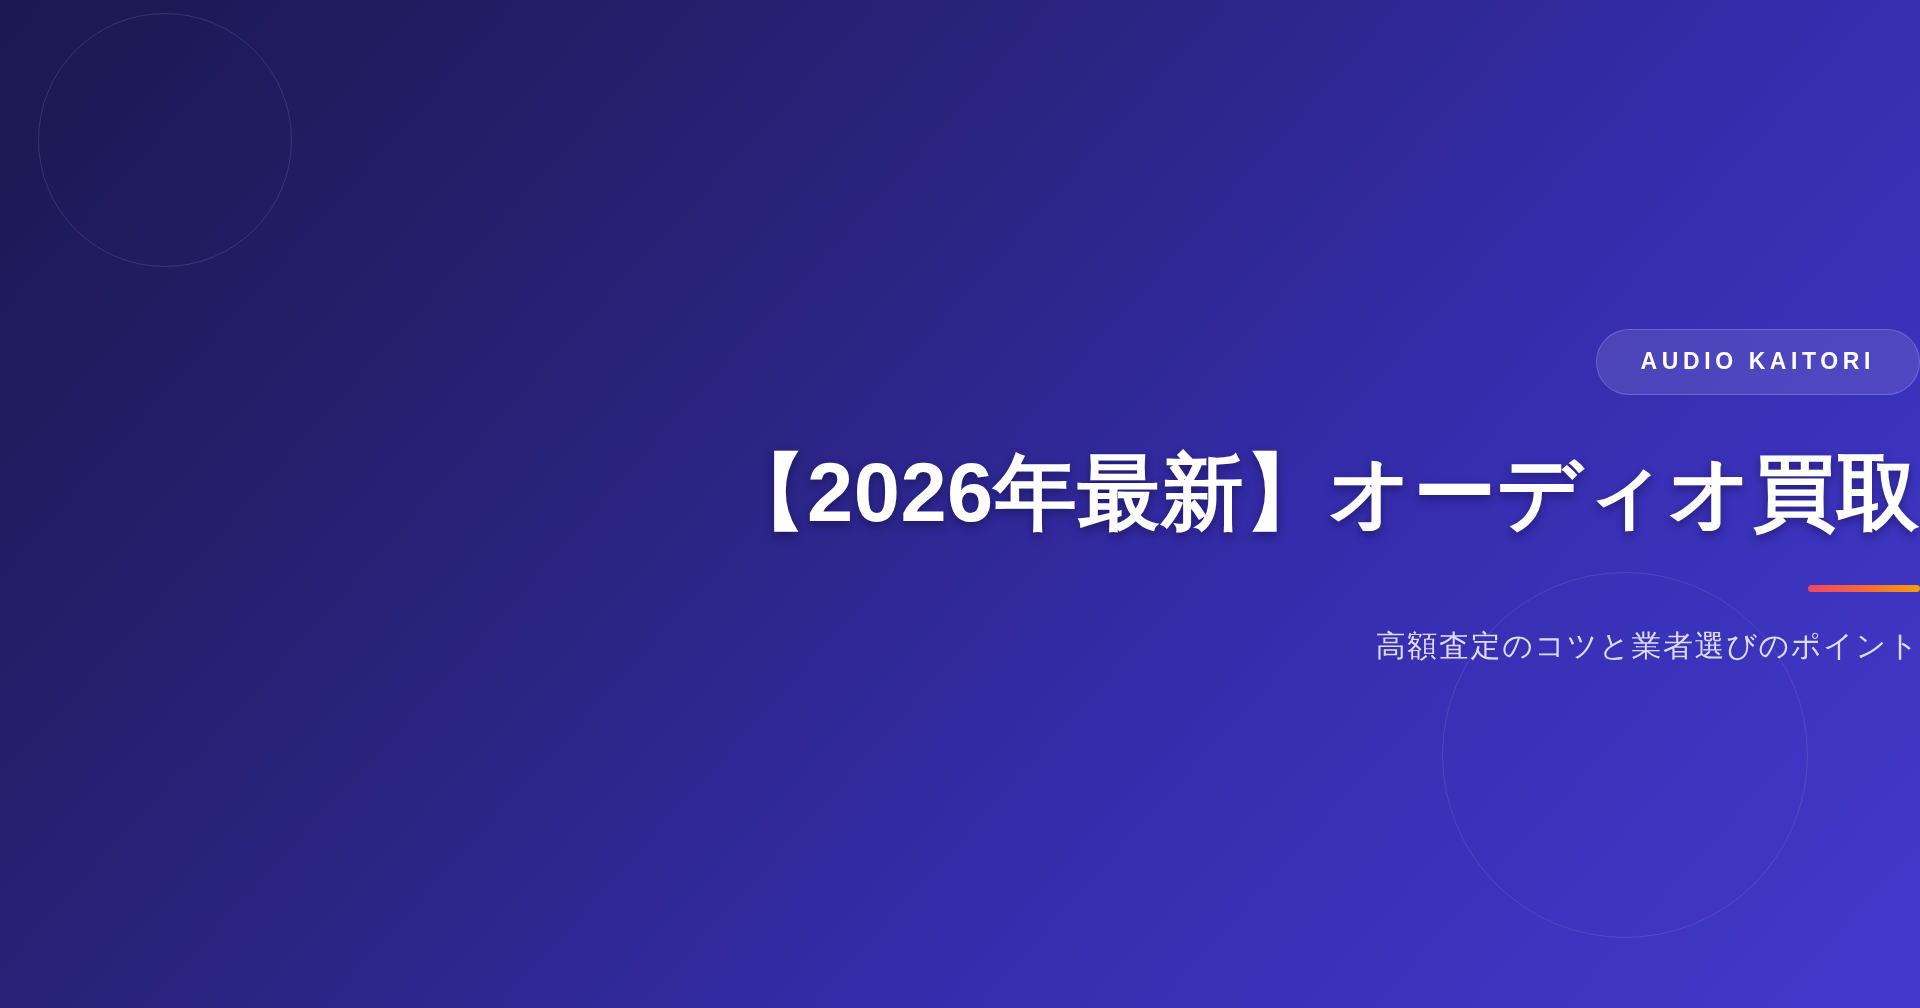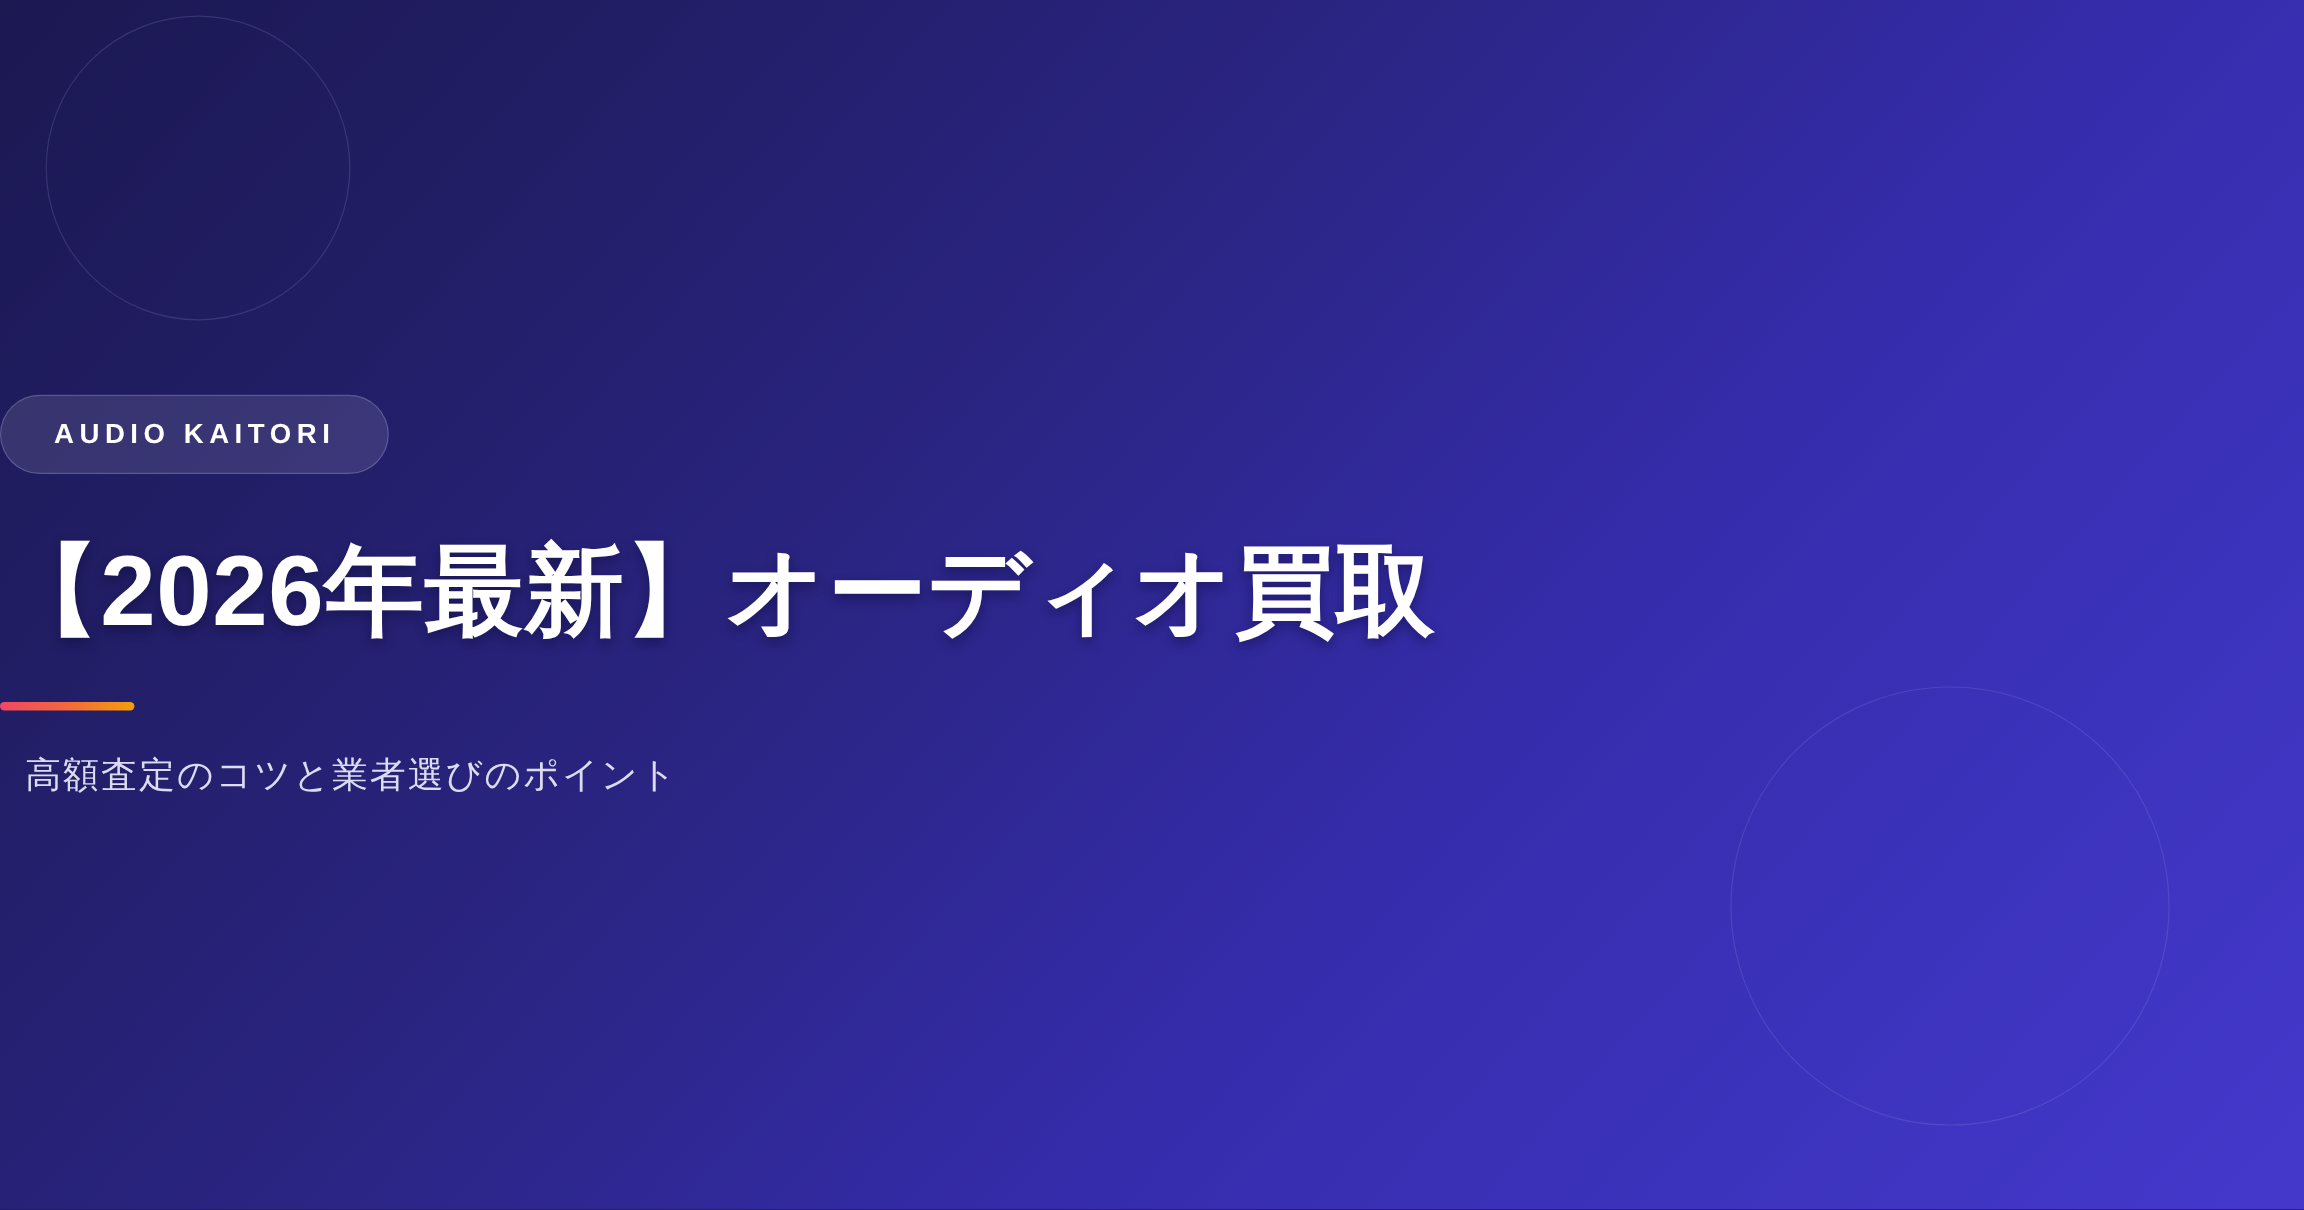--- a/index.html
+++ b/index.html
@@ -54,21 +54,21 @@
     border-color: rgba(205, 210, 255, 0.13);
   }
 
   
   .hero-content {
     position: relative;
     z-index: 2;
     width: 100%;
     display: flex;
     flex-direction: column;
-    align-items: flex-start;
+    align-items: flex-end;
     transform: translateY(-6px);
   }
 
   .eyebrow-badge {
     display: inline-flex;
     align-items: center;
     justify-content: center;
     height: 66px;
     padding: 0 44px;
     border-radius: 999px;

